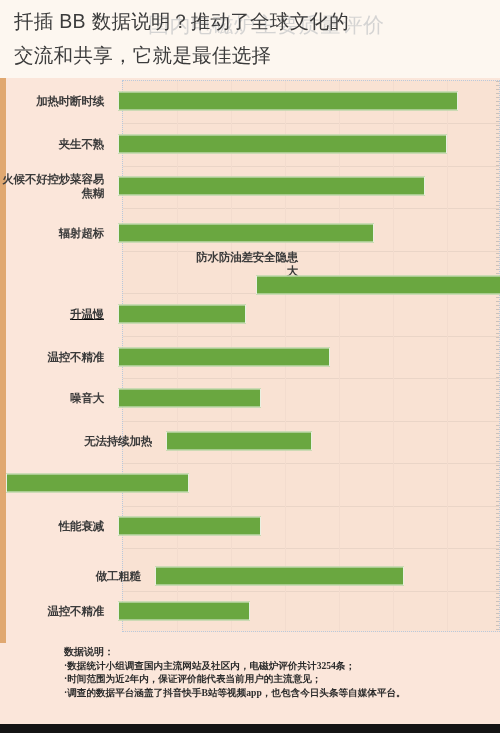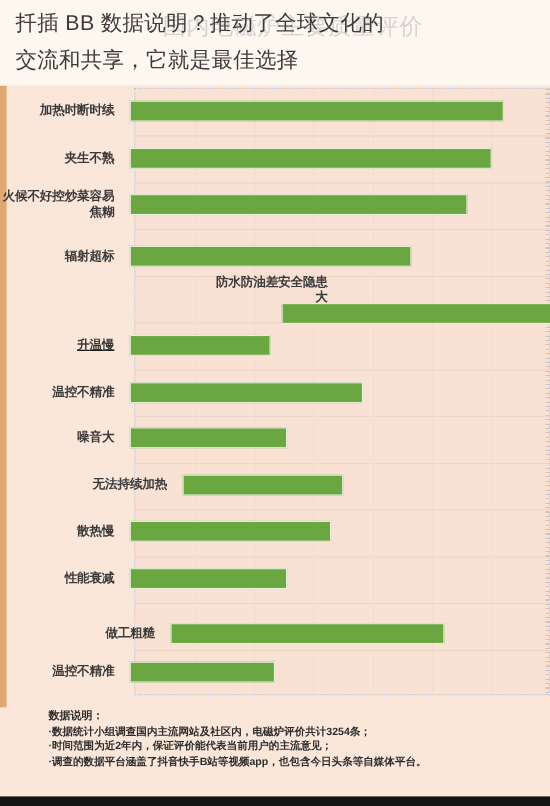--- a/index.html
+++ b/index.html
@@ -120,22 +120,22 @@
     height: 19px;
     background: #6aa740;
     border: 1px solid #e8f0e0;
   }
 
   
   #notes {
     position: absolute;
     left: 0; top: 645px;
     width: 496px;
-    padding-left: 44px;
-    font-family: Liberation Sans, sans-serif;
+    padding-left: 64px;
+    font-family: Liberation Serif, serif;
     font-size: 9.6px;
     line-height: 13.5px;
     color: #2c2c2c;
     font-weight: bold;
   }
   #notes .note-head { font-size: 10px; }
   #notes .note-line { white-space: nowrap; }
 
   #bottom-bar {
     position: absolute;
@@ -228,21 +228,20 @@
           <div class="bar" style="width: 142.74px; background: rgb(106, 167, 64);"></div>
         </div>
       </div>
       <div class="row" style="top: 341.692px; height: 42.4615px; margin-left: 48px;">
         <div class="row-label">无法持续加热</div>
         <div class="bar-track">
           <div class="bar" style="width: 146.4px; background: rgb(106, 167, 64);"></div>
         </div>
       </div>
       <div class="row" style="top: 384.154px; height: 42.4615px;">
-        <div class="row-label">散热慢</div>
         <div class="bar-track">
           <div class="bar" style="width: 183px; background: rgb(106, 167, 64);"></div>
         </div>
       </div>
       <div class="row" style="top: 426.615px; height: 42.4615px;">
         <div class="row-label">性能衰减</div>
         <div class="bar-track">
           <div class="bar" style="width: 142.74px; background: rgb(106, 167, 64);"></div>
         </div>
       </div>

